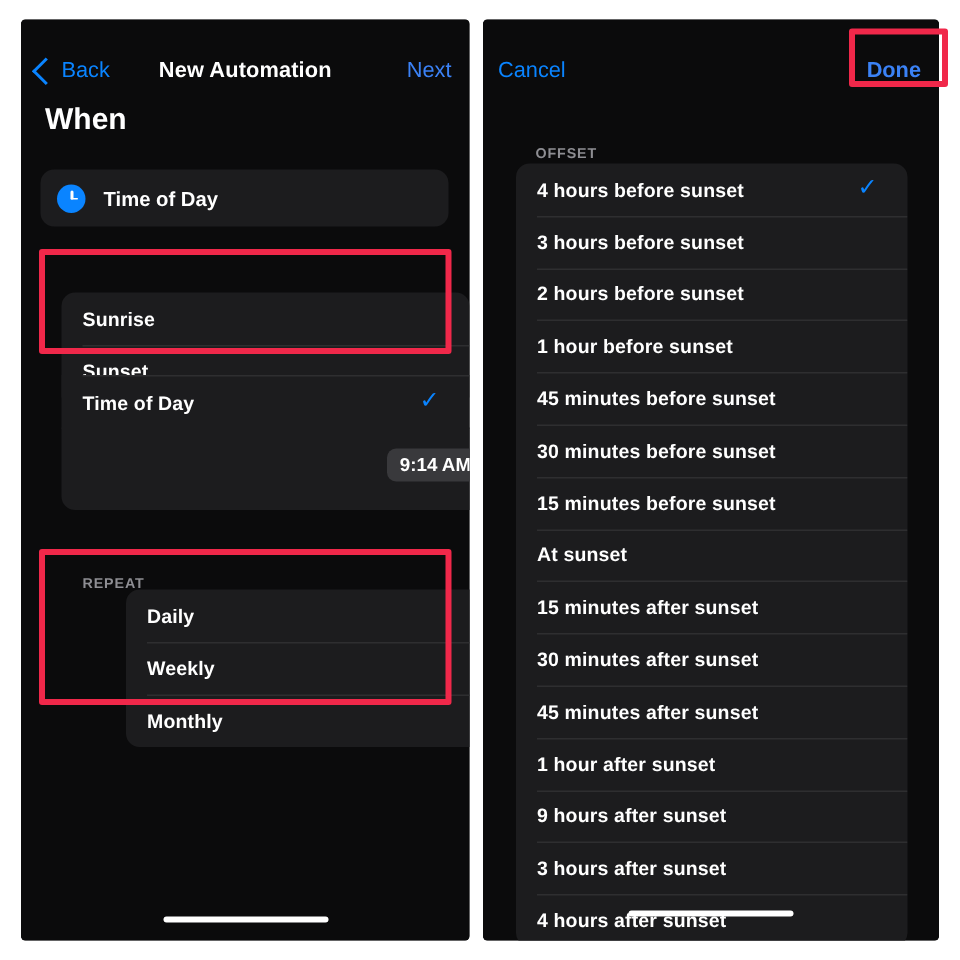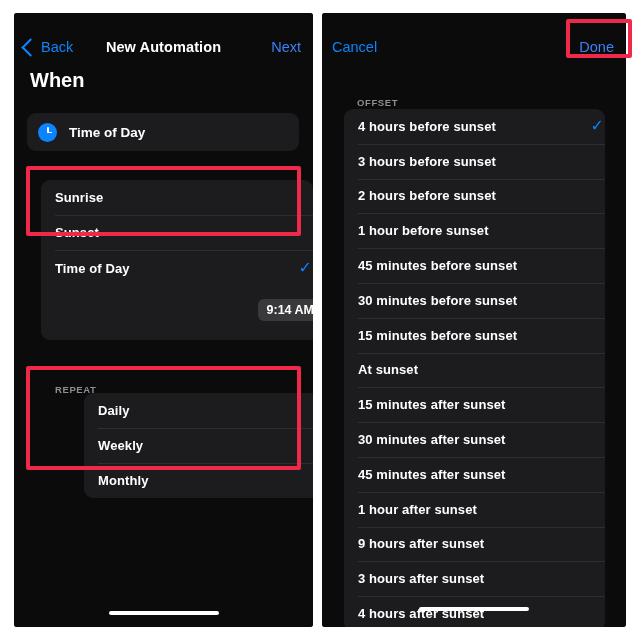--- a/index.html
+++ b/index.html
@@ -19,41 +19,41 @@
   .nav-left{position:absolute;left:10px;top:0;height:44px;display:flex;align-items:center;
             color:#0a84ff;font-size:14.5px;}
   .nav-left .chev{display:inline-block;width:11px;height:11px;margin-right:4px;
                   border-left:2.2px solid #0a84ff;border-bottom:2.2px solid #0a84ff;
                   transform:rotate(45deg);position:relative;top:0px;}
   .nav-title{position:absolute;left:0;right:0;top:0;height:44px;display:flex;
              align-items:center;justify-content:center;color:#fff;
              font-size:14.5px;font-weight:700;letter-spacing:.1px;}
   .nav-right{position:absolute;right:12px;top:0;height:44px;display:flex;align-items:center;
              color:#3b82f6;font-size:14.5px;}
-  .nav-right.bold{font-weight:400;}
+  .nav-right.bold{font-weight:700;}
 
   
   .when-title{position:absolute;left:16px;top:56px;color:#fff;font-size:20px;font-weight:700;}
 
   .tod-card{position:absolute;left:13px;top:100px;width:272px;height:38px;
             background:#1c1c1e;border-radius:9px;display:flex;align-items:center;}
   .clock-icon{width:19px;height:19px;border-radius:50%;background:#0a84ff;margin-left:11px;
               position:relative;flex:none;}
   .clock-icon .h{position:absolute;left:9px;top:4.5px;width:1.6px;height:5.5px;
                  background:#fff;border-radius:1px;}
   .clock-icon .m{position:absolute;left:9px;top:9px;width:5px;height:1.6px;
                  background:#fff;border-radius:1px;}
   .tod-card .lbl{margin-left:12px;color:#fff;font-size:13.5px;font-weight:600;}
 
   .group{position:absolute;left:27px;width:272px;background:#1c1c1e;border-radius:9px;overflow:hidden;}
-  .grp-sunrise{top:167px;text-align:right;}
+  .grp-sunrise{top:182px;text-align:right;}
   .grp-repeat{top:380px;margin-left:43px;}
 
   .row{position:relative;height:35px;display:flex;align-items:center;
-       padding-left:14px;padding-right:1px;box-sizing:border-box;}
+       padding-left:14px;padding-right:20px;box-sizing:border-box;}
   .row + .row::before{content:"";position:absolute;left:14px;right:0;top:0;height:1px;
                       background:#2e2e30;}
   .row .txt{color:#fff;font-size:13px;font-weight:600;letter-spacing:.1px;}
   .row .check{margin-left:auto;color:#0a84ff;font-size:16px;font-weight:700;line-height:1;}
   .row.tall{height:36px;}
 
   .time-area{position:absolute;left:27px;top:272px;width:296px;height:55px;
              background:#1c1c1e;border-bottom-left-radius:9px;border-bottom-right-radius:9px;}
   .time-pill{position:absolute;right:14px;top:14px;background:#39393c;border-radius:6px;
              padding:4px 9px;color:#fff;font-size:12.5px;font-weight:600;}

